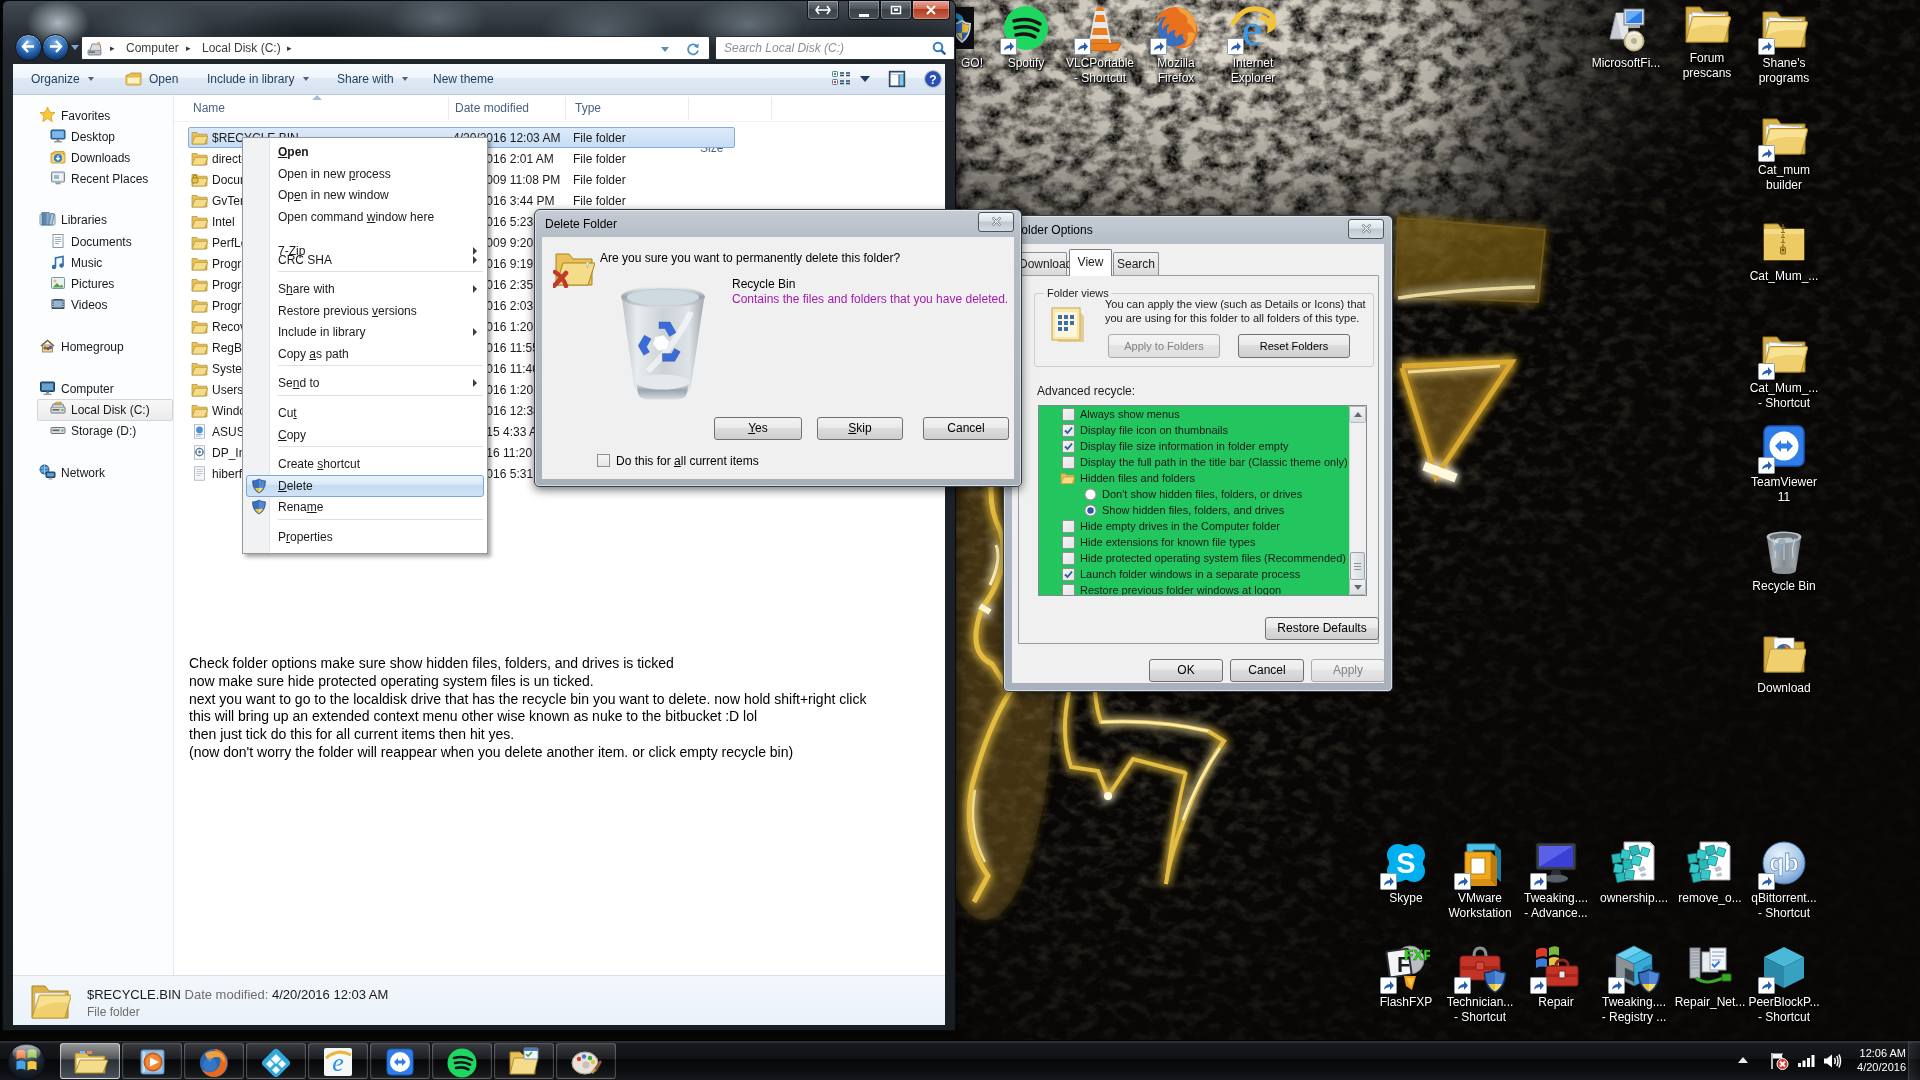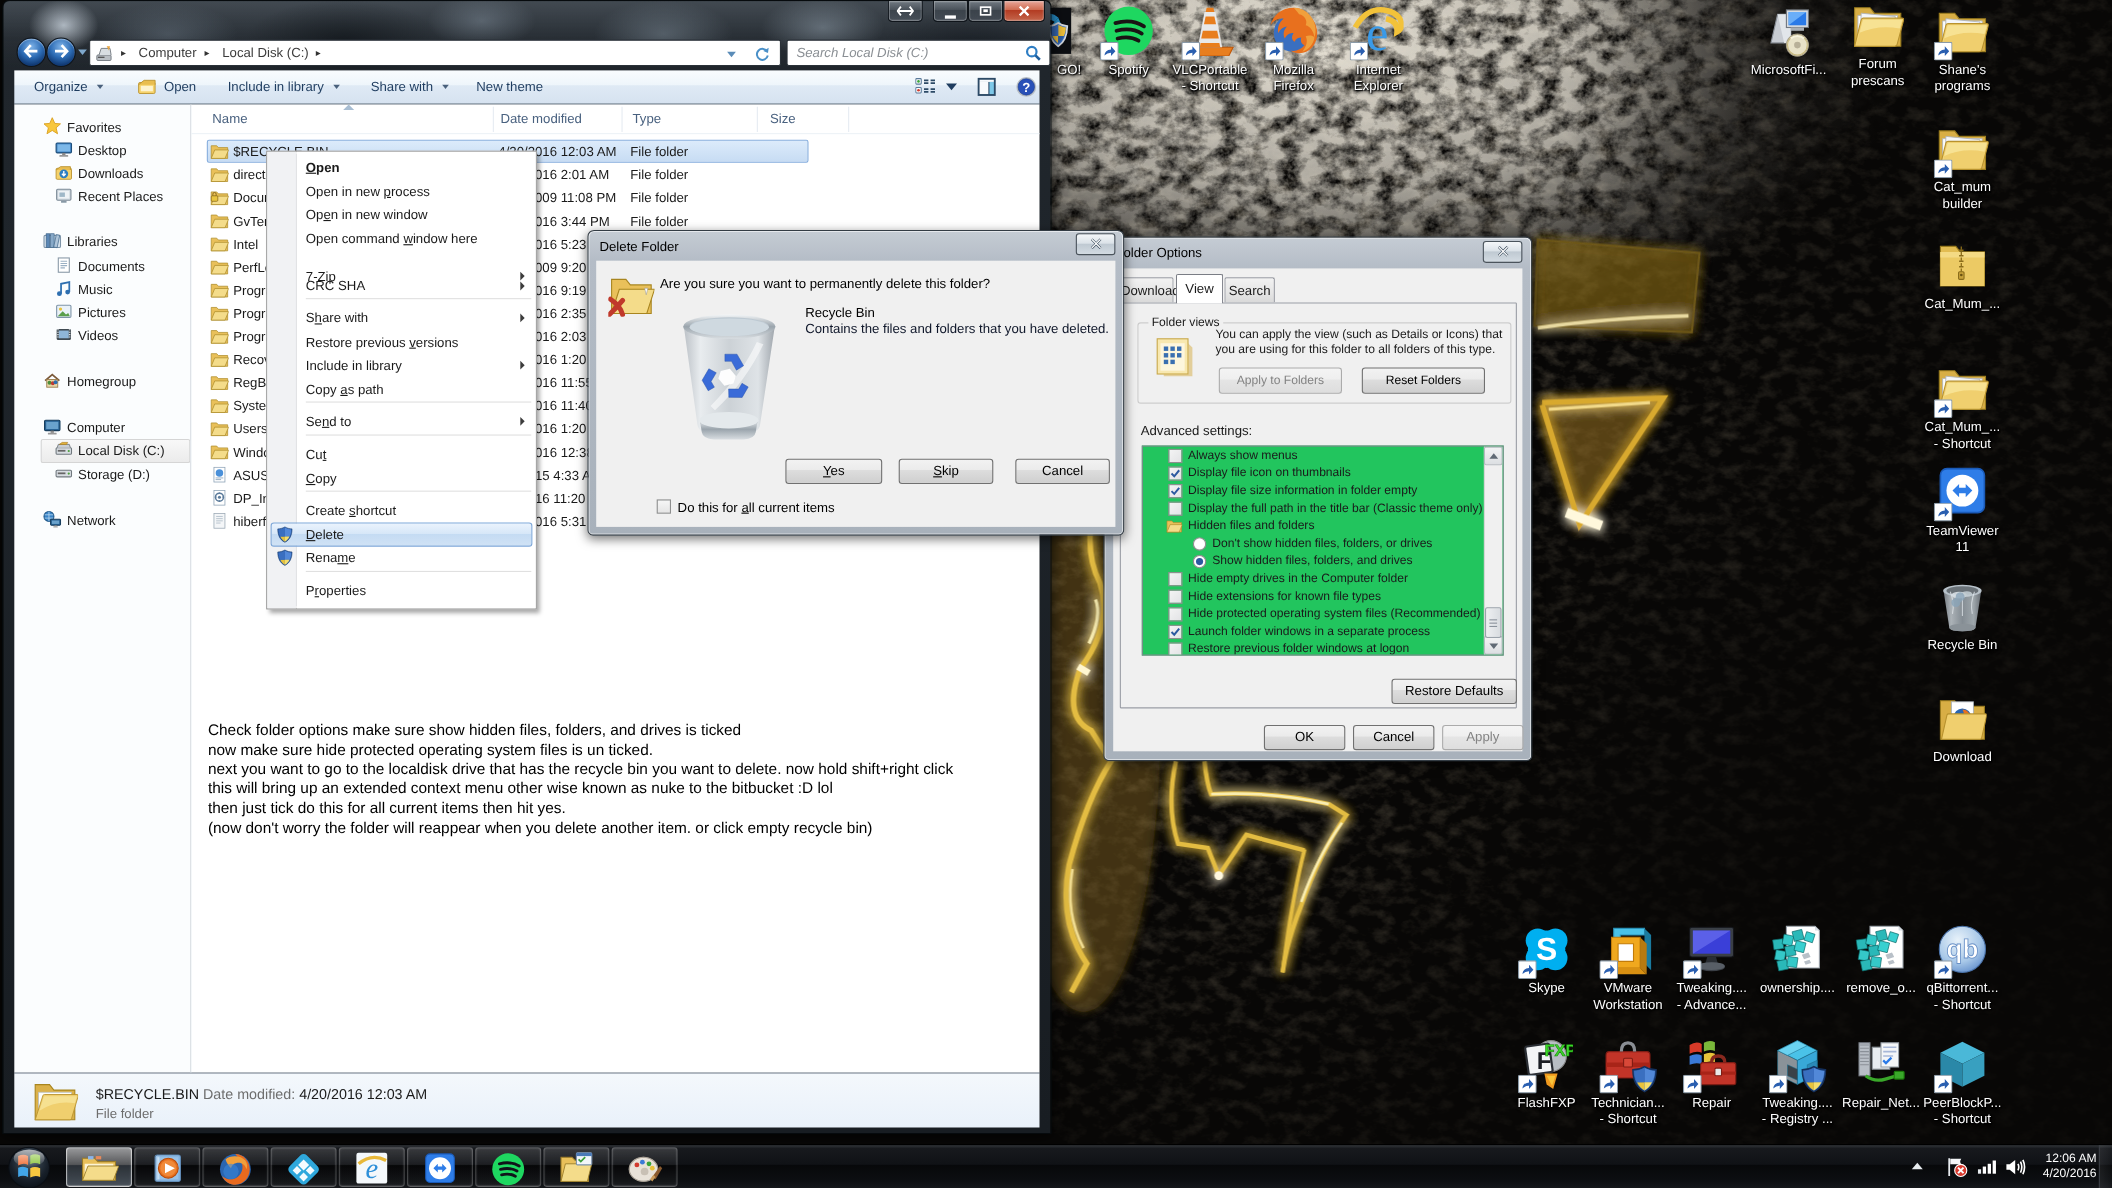--- a/index.html
+++ b/index.html
@@ -792,21 +792,21 @@
   </div>
   <div id="filepane">
     <div id="lvhead">
       <div class="hcol" style="left:12px;width:260px;">Name</div>
       <div style="position:absolute;left:138px;top:0;width:0;height:0;border-left:5px solid transparent;border-right:5px solid transparent;border-bottom:5px solid #a8bdd2;"></div>
       <div class="hsep" style="left:274px;"></div>
       <div class="hcol" style="left:274px;width:117px;">Date modified</div>
       <div class="hsep" style="left:391px;"></div>
       <div class="hcol" style="left:394px;width:120px;">Type</div>
       <div class="hsep" style="left:514px;"></div>
-      <div class="hcol" style="left:514px;width:83px;padding-left:12px;">Size</div>
+      <div class="hcol" style="left:514px;width:83px;padding-left:12px;margin-top:40px;">Size</div>
       <div class="hsep" style="left:597px;"></div>
     </div>
     <div id="selrow"></div>
     <div id="rows">
       <div class="frow" style="top:33px;"><svg width="17" height="15" viewBox="0 0 17 15">
               <path d="M1,2.5 L6,2.5 L7.5,4.2 L16,4.2 L16,14 L1,14 Z" fill="#e9c05a" stroke="#b08f2e" stroke-width="0.7"></path>
               <path d="M1,14 L4.2,6.3 L16.8,6.3 L13.6,14 Z" fill="#f4dc8a" stroke="#b08f2e" stroke-width="0.7"></path>
             </svg>$RECYCLE.BIN<span class="fdate" style="left:262px;">4/20/2016 12:03 AM</span><span class="ftype" style="left:382px;">File folder</span></div>
       <div class="frow" style="top:54px;"><svg width="17" height="15" viewBox="0 0 17 15">
               <path d="M1,2.5 L6,2.5 L7.5,4.2 L16,4.2 L16,14 L1,14 Z" fill="#e9c05a" stroke="#b08f2e" stroke-width="0.7"></path>
@@ -1025,21 +1025,21 @@
       <g transform="translate(47,62)">
         <g fill="#3a6bd8" stroke="#2a52a8" stroke-width="0.4">
           <path d="M-2,-21 L9,-21 L15,-10.5 L8.5,-6.5 L4,-14.5 L-2,-14.5 Z"></path>
           <path d="M-2,-21 L9,-21 L15,-10.5 L8.5,-6.5 L4,-14.5 L-2,-14.5 Z" transform="rotate(120)"></path>
           <path d="M-2,-21 L9,-21 L15,-10.5 L8.5,-6.5 L4,-14.5 L-2,-14.5 Z" transform="rotate(240)"></path>
         </g>
         <path d="M0,-9 L8,-4 L8,4 L0,9 L-8,4 L-8,-4 Z" fill="#fff" opacity="0.95" transform="rotate(18) scale(0.9)"></path>
       </g>
     </svg>
     <div style="position:absolute;left:190px;top:40px;font-size:12px;color:#000;">Recycle Bin</div>
-    <div style="position:absolute;left:190px;top:55px;font-size:12px;color:#0f172a;">Contains the files and folders that you have deleted.</div>
+    <div style="position:absolute;left:190px;top:55px;font-size:12px;color:#a21caf;">Contains the files and folders that you have deleted.</div>
     <div class="btn" style="left:172px;top:180px;width:88px;"><span class="u">Y</span>es</div>
     <div class="btn" style="left:275px;top:180px;width:86px;"><span class="u">S</span>kip</div>
     <div class="btn" style="left:381px;top:180px;width:86px;">Cancel</div>
     <div class="cb" style="left:55px;top:217px;"></div>
     <div style="position:absolute;left:74px;top:217px;font-size:12px;color:#000;">Do this for <span class="u">a</span>ll current items</div>
   </div>
 </div>
 
 <div id="fopt" class="dlgframe" style="z-index:40;left:1003px;top:215px;width:390px;height:477px;">
   <div class="dlgtitle">Folder Options</div>
@@ -1066,21 +1066,21 @@
           <rect x="14" y="17" width="4" height="4" fill="#3a6fb0"></rect>
           <rect x="20" y="17" width="4" height="4" fill="#3a6fb0"></rect>
       <rect x="8" y="23" width="4" height="4" fill="#3a6fb0"></rect>
           <rect x="14" y="23" width="4" height="4" fill="#3a6fb0"></rect>
       <path d="M30,8 L34,12 L34,38 L8,38 L8,36 L30,36 Z" fill="#d8b860" opacity="0.6"></path>
     </svg>
     <div class="fo-item" style="left:93px;top:54px;">You can apply the view (such as Details or Icons) that</div>
     <div class="fo-item" style="left:93px;top:68px;">you are using for this folder to all folders of this type.</div>
     <div class="btn dis" style="left:96px;top:90px;width:112px;height:24px;font-size:11px;line-height:22px;z-index:2;">Apply to Folders</div>
     <div class="btn" style="left:226px;top:90px;width:112px;height:24px;font-size:11px;line-height:22px;z-index:2;">Reset Folders</div>
-    <div class="fo-item" style="left:25px;top:140px;font-size:12px;z-index:2;">Advanced settings:</div>
+    <div class="fo-item" style="left:25px;top:140px;font-size:12px;z-index:2;">Advanced recycle:</div>
     <div style="position:absolute;left:26px;top:161px;width:329px;height:191px;background:#22c55e;border:1px solid #828790;z-index:2;overflow:hidden;" id="folist">
 
       <div style="position:absolute;right:0;top:0;width:17px;height:100%;background:#f0f0f0;border-left:1px solid #d5d5d5;"></div>
       <div style="position:absolute;right:0;top:0;width:17px;height:17px;background:linear-gradient(180deg,#f2f3f4,#dcdfe2);border:1px solid #b5bac0;border-radius:2px;">
             <div style="width:0;height:0;border-left:4px solid transparent;border-right:4px solid transparent;border-bottom:5px solid #606a75;margin:5px auto;"></div>
           </div>
       <div style="position:absolute;right:0;bottom:0;width:17px;height:17px;background:linear-gradient(180deg,#f2f3f4,#dcdfe2);border:1px solid #b5bac0;border-radius:2px;">
             <div style="width:0;height:0;border-left:4px solid transparent;border-right:4px solid transparent;border-top:5px solid #606a75;margin:6px auto;"></div>
           </div>
       <div style="position:absolute;right:1px;top:146px;width:15px;height:28px;background:linear-gradient(90deg,#eef0f2,#d8dce0);border:1px solid #9aa2ab;border-radius:2px;">

